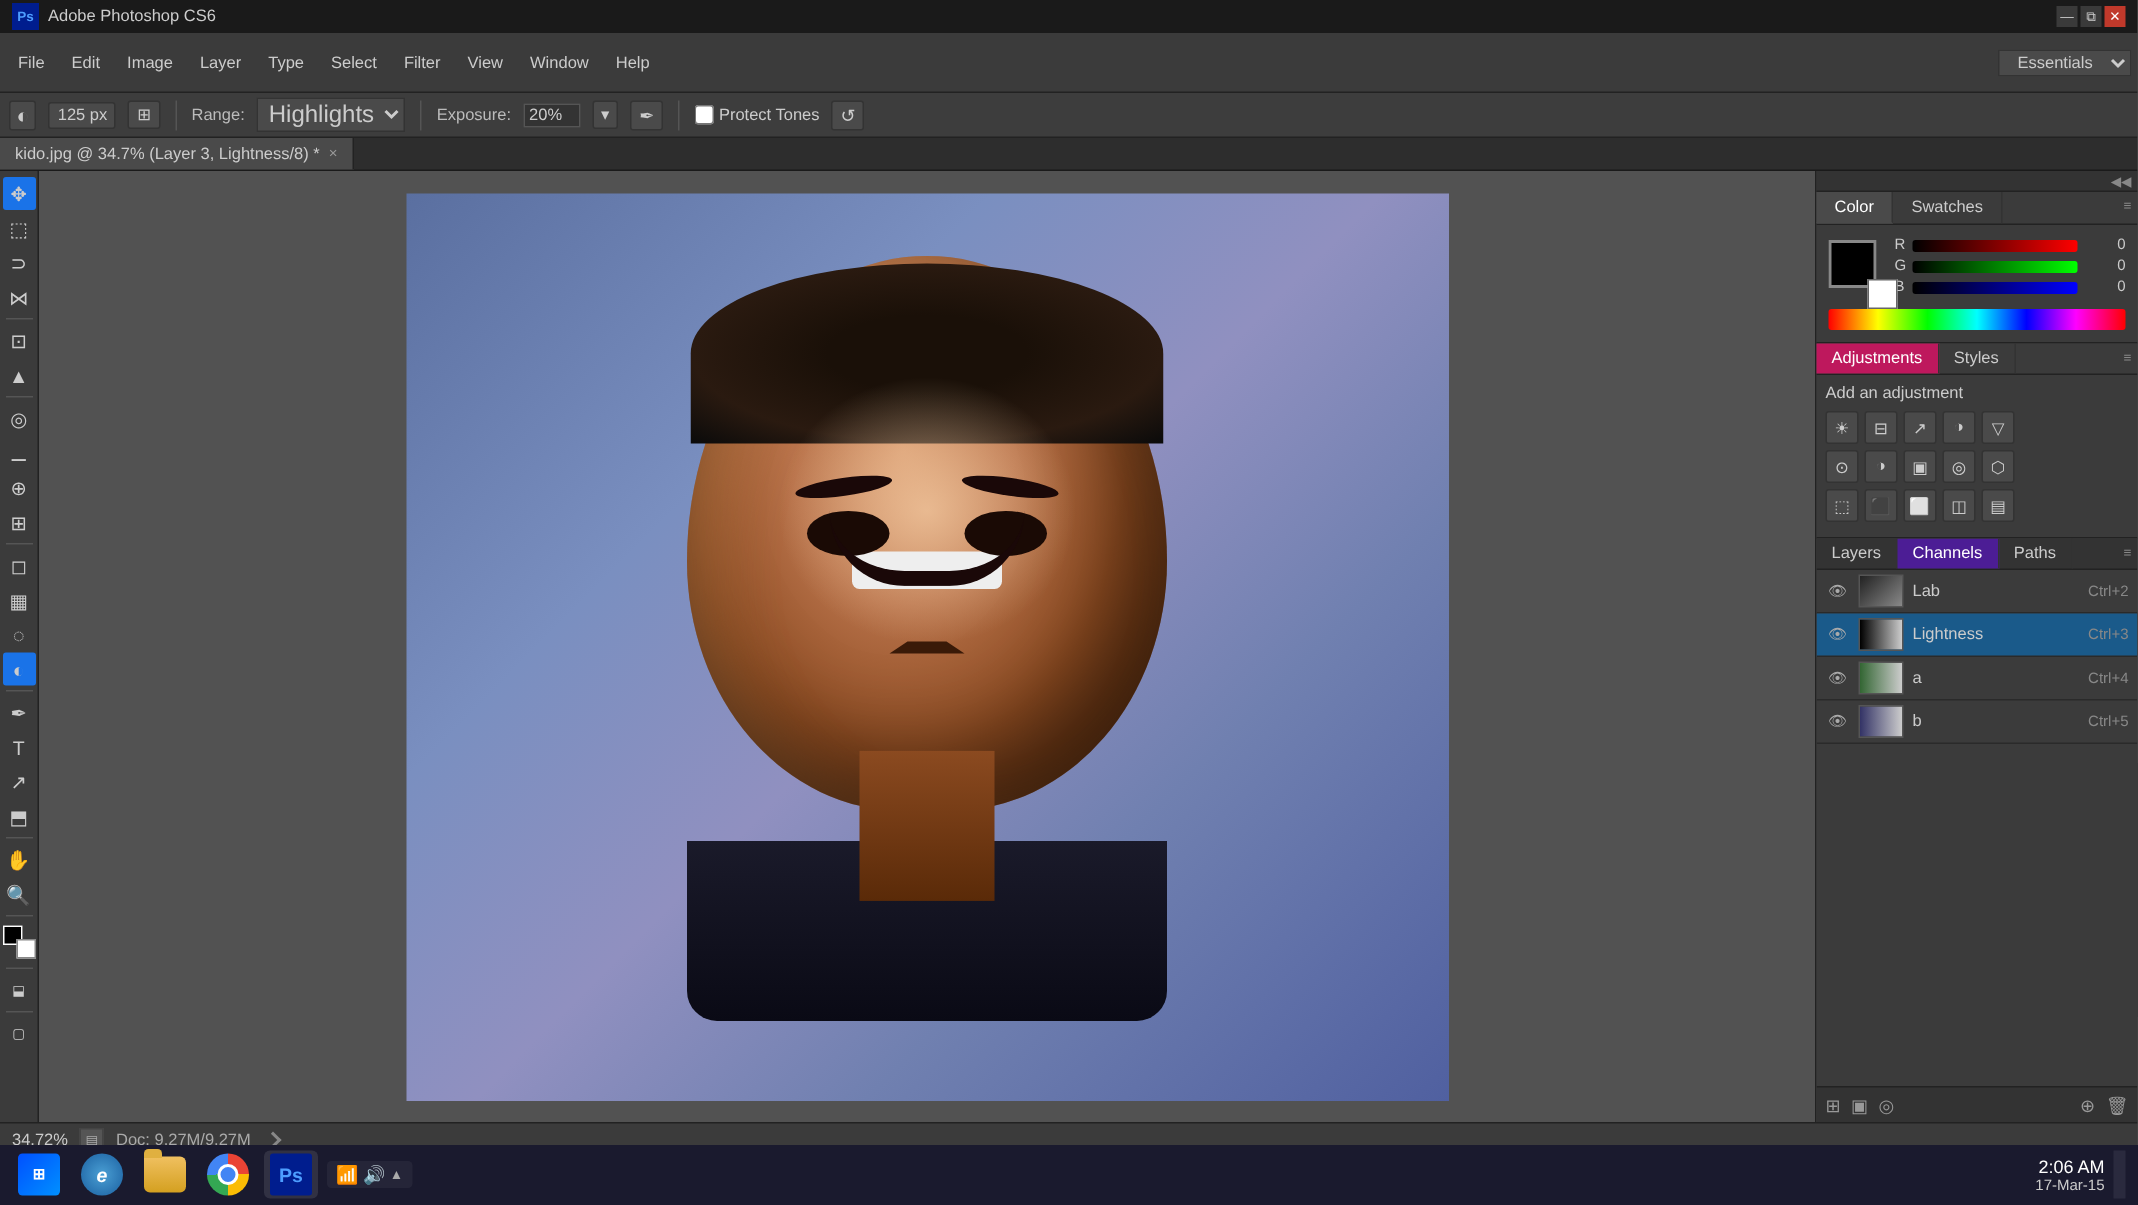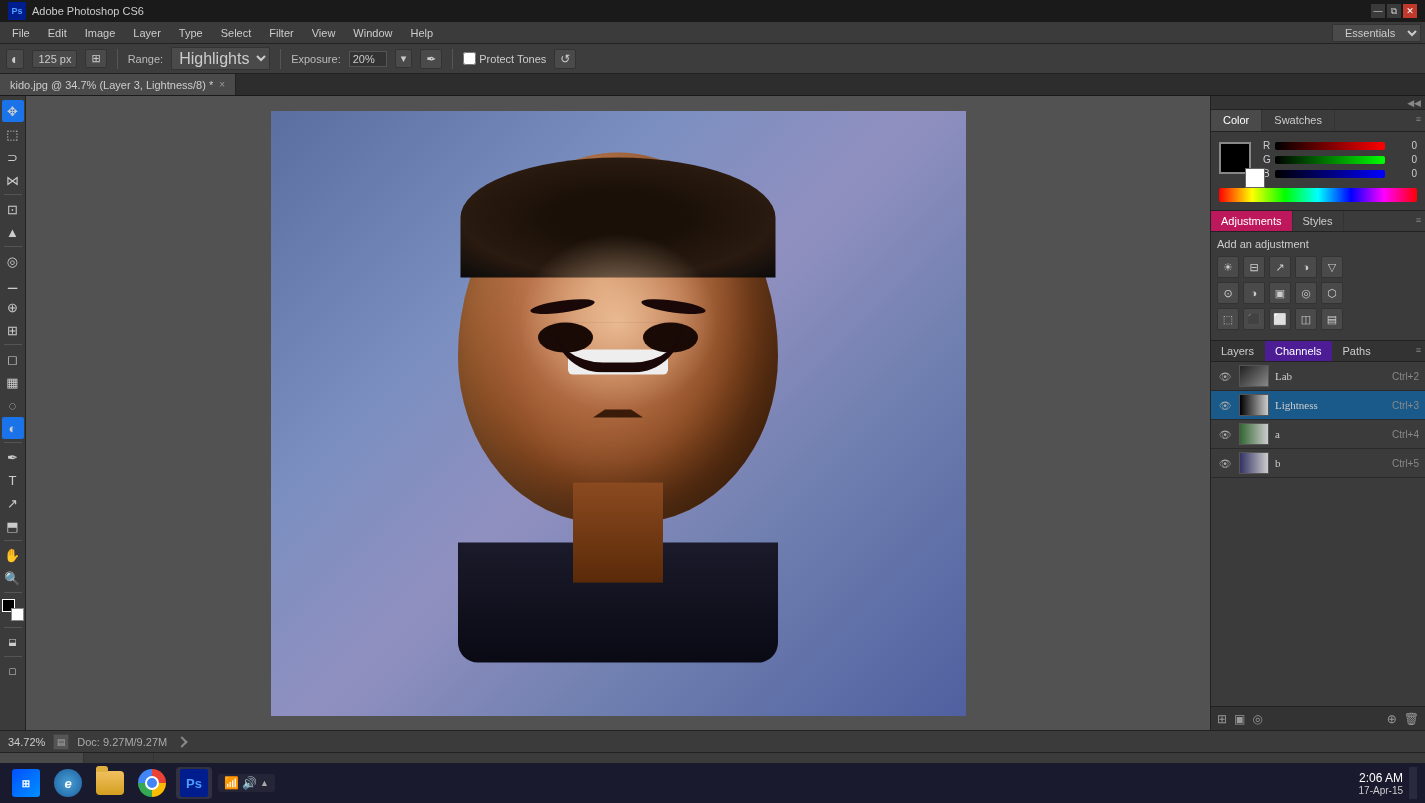--- a/index.html
+++ b/index.html
@@ -51,21 +51,21 @@
       justify-content: center;
       font-size: 9px;
       cursor: pointer;
       color: #ccc;
       background: #3a3a3a;
     }
     #close-btn { background: #c0392b; color: white; }
 
     
     #menu-bar {
-      height: 22px;
+      height: 40px;
       background: #3b3b3b;
       display: flex;
       align-items: center;
       padding: 0 4px;
       gap: 2px;
       border-bottom: 1px solid #222;
     }
     .menu-item {
       padding: 2px 8px;
       cursor: pointer;
@@ -588,21 +588,20 @@
     .channel-thumb-a {
       background: linear-gradient(to right, #336633, #cccccc);
     }
     .channel-thumb-b {
       background: linear-gradient(to right, #333366, #cccccc);
     }
     .channel-name {
       flex: 1;
       font-size: 11px;
       color: #ccc;
-      font-family: Liberation Serif, serif;
     }
     .channel-shortcut {
       font-size: 10px;
       color: #888;
     }
 
     
     #status-bar {
       height: 22px;
       background: #3b3b3b;
@@ -1059,16 +1058,16 @@
   </div>
 
   <div class="notify-area">
     <span class="sys-icon">📶</span>
     <span class="sys-icon">🔊</span>
     <span style="font-size:9px; color:#aaa; cursor:pointer;">▲</span>
   </div>
 
   <div class="taskbar-clock">
     <div class="taskbar-clock-time">2:06 AM</div>
-    <div class="taskbar-clock-date">17-Apr-15</div>
+    <div class="taskbar-clock-date">17-Mar-15</div>
   </div>
   <div style="width:8px; height:32px; background:#2a2a3e; cursor:pointer;"></div>
 </div>
 
 </body></html>

